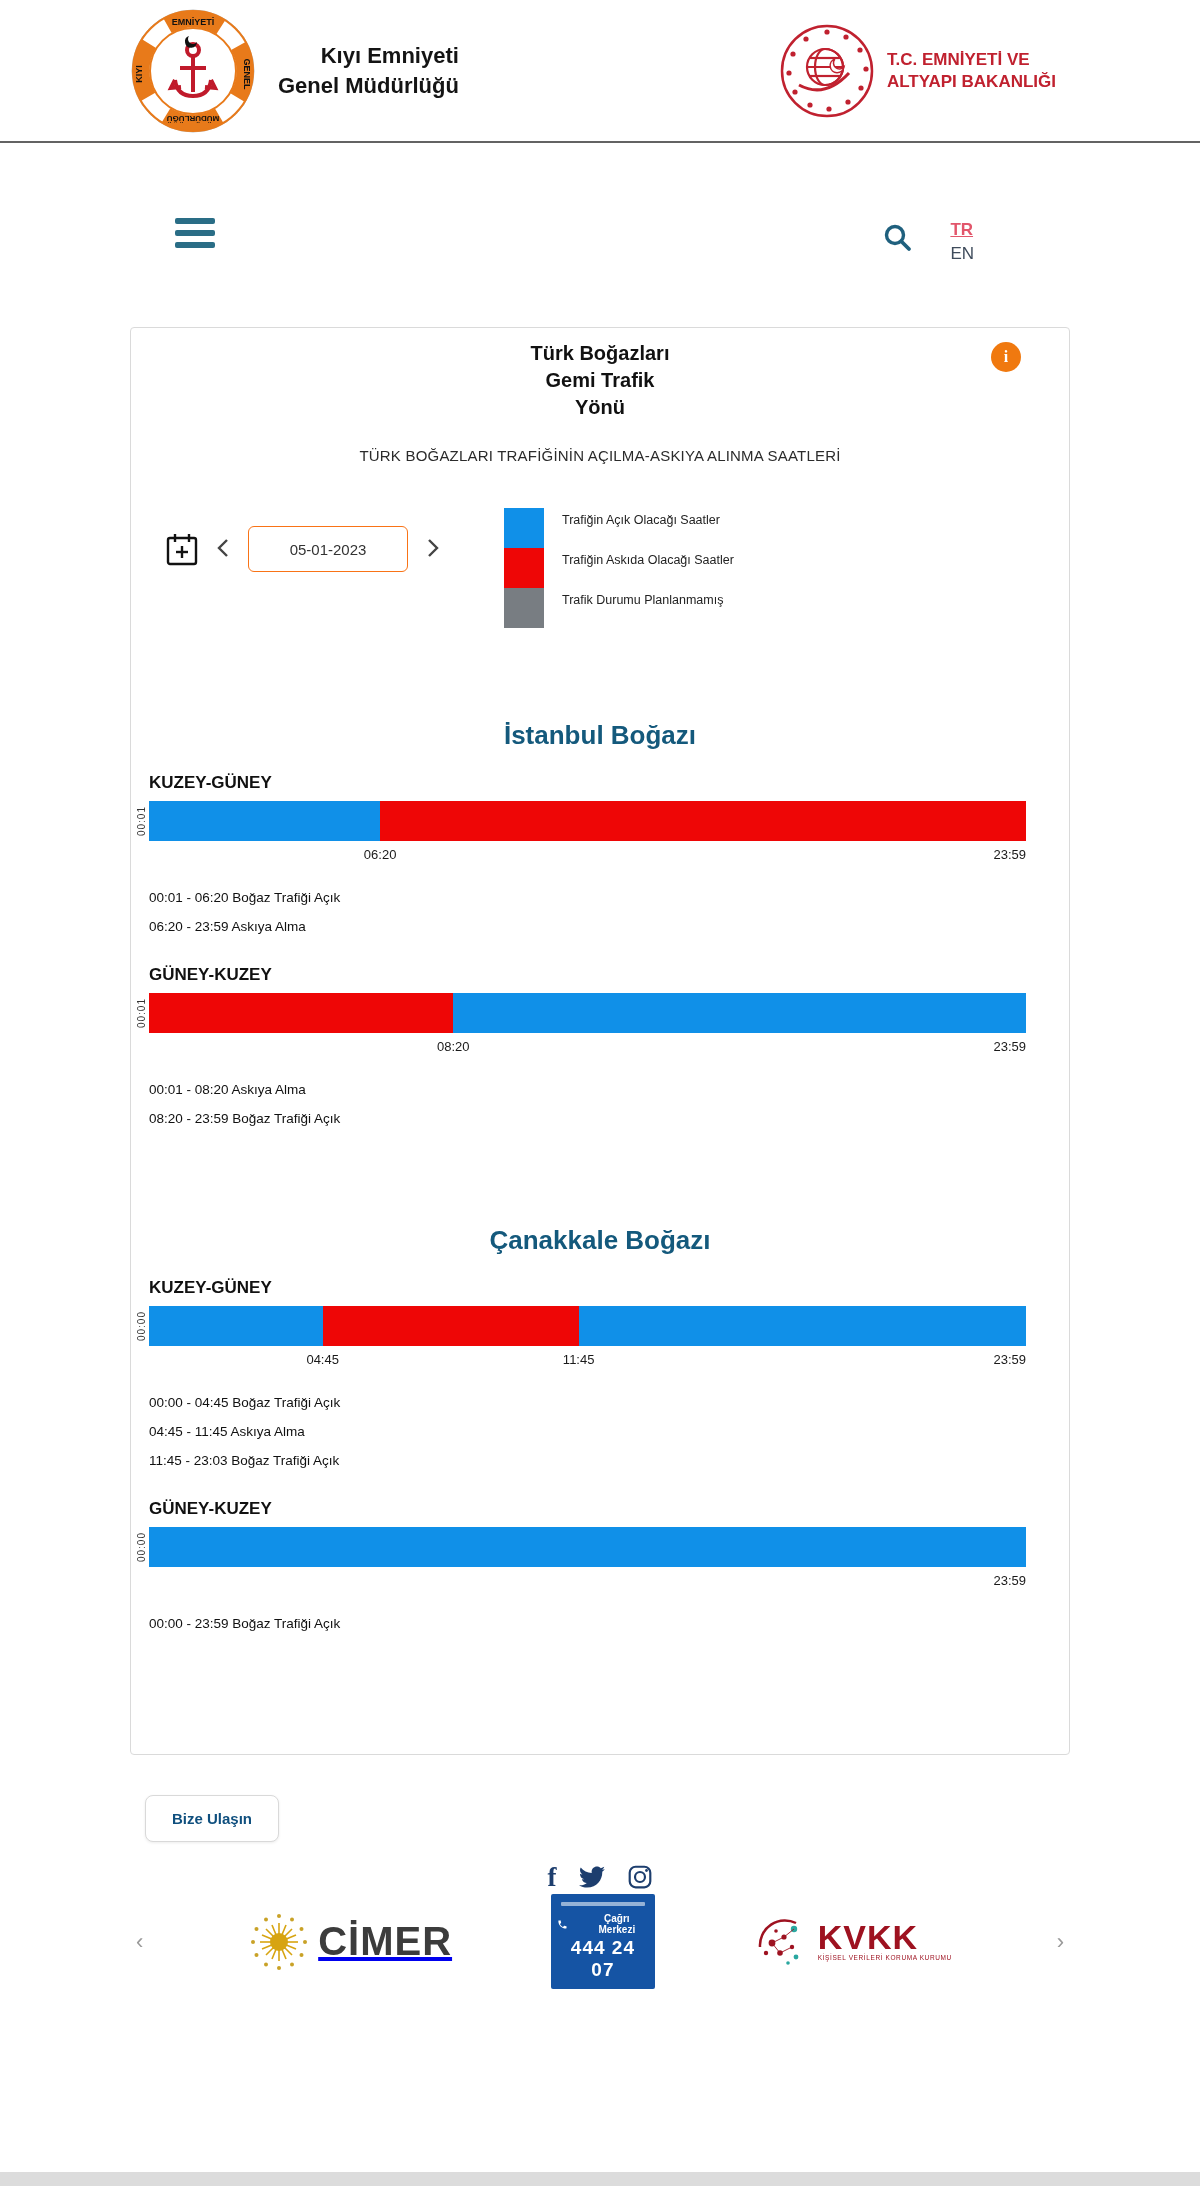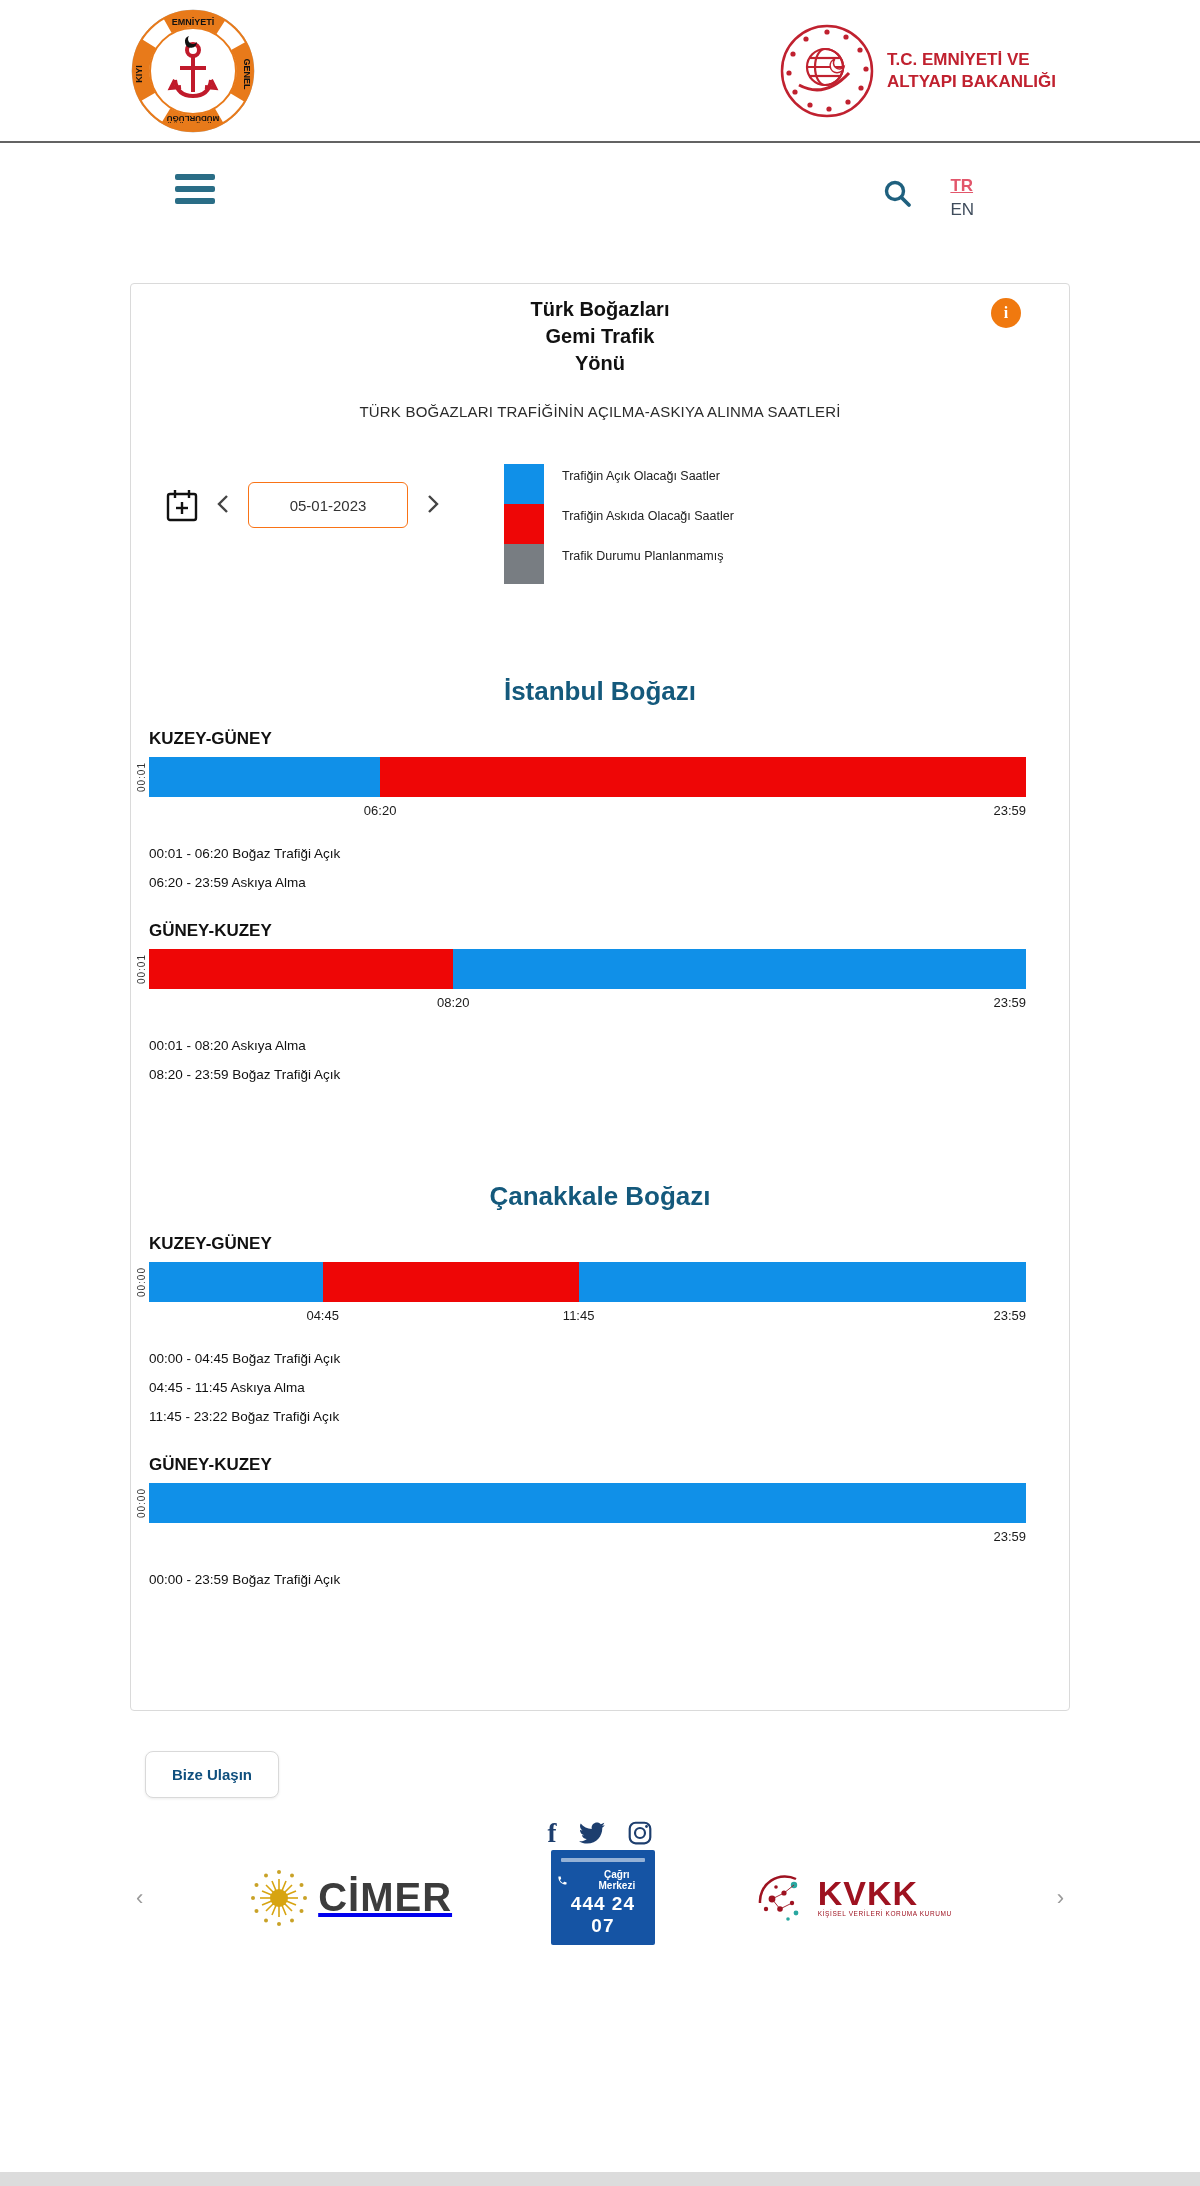--- a/index.html
+++ b/index.html
@@ -12,21 +12,21 @@
 
   
   .top-header { height:143px; border-bottom:2px solid #636363; }
   .top-header .container { display:flex; justify-content:space-between; align-items:center; height:100%; }
   .brand { display:flex; align-items:center; gap:22px;text-align:right; }
   .brand-name { font-size:22px; font-weight:bold; color:#141414; line-height:30px; }
   .ministry { display:flex; align-items:center; gap:12px; padding-right:14px; }
   .ministry-name { font-size:17px; font-weight:bold; color:#c0212f; line-height:22px; }
 
   
-  .nav-row { padding-top:31px; height:140px; }
+  .nav-row { padding-top:31px; height:140px;margin-top:44px; }
   .nav-row .container { display:flex; justify-content:space-between; align-items:flex-start; }
   .hamburger { margin-left:45px; cursor:pointer; border:none; background:none; }
   .hamburger .bar { width:40px; height:6px; background:#2a6d86; border-radius:2px; margin-bottom:6px; }
   .nav-right { display:flex; align-items:flex-start; gap:38px; margin-right:96px; }
   .search-btn { border:none; background:none; cursor:pointer; padding-top:4px; }
   .lang-switch { display:flex; flex-direction:column; font-size:17px; line-height:24px; }
   .lang-tr { color:#e2566b; text-decoration:underline; font-weight:bold; cursor:pointer; }
   .lang-en { color:#3f4c5c; cursor:pointer; text-decoration:none; }
 
   
@@ -107,20 +107,24 @@
         <g stroke="#c01a2b" stroke-width="4" fill="none">
           <circle cx="63" cy="42" r="6"></circle>
           <line x1="63" y1="48" x2="63" y2="84"></line>
           <line x1="50" y1="60" x2="76" y2="60"></line>
           <path d="M 45 72 Q 47 88 63 88 Q 79 88 81 72"></path>
           <path d="M 45 72 l -4 8 l 10 -1"></path>
           <path d="M 81 72 l 4 8 l -10 -1"></path>
         </g>
         <path d="M 59 28 a 6 6 0 1 0 8 6 a 5 5 0 1 1 -8 -6" fill="#111"></path>
       </svg>
+      <div class="brand-name">
+        <div>Kıyı Emniyeti</div>
+        <div>Genel Müdürlüğü</div>
+      </div>
     </div>
 
     <div class="ministry">
       <svg width="96" height="96" viewBox="0 0 96 96">
         <circle cx="48" cy="48" r="45" fill="none" stroke="#c0212f" stroke-width="2.5"></circle>
         <g fill="#c0212f">
           <circle cx="48" cy="9" r="2.6"></circle>
             <circle cx="67" cy="14" r="2.6"></circle>
             <circle cx="81" cy="27" r="2.6"></circle>
           <circle cx="87" cy="46" r="2.6"></circle>
@@ -283,21 +287,21 @@
           </div>
         </div>
         <div class="ticks">
           <span class="tick" style="left: 19.8054%;">04:45</span>
           <span class="tick" style="left: 48.9924%;">11:45</span>
           <span class="tick end">23:59</span>
         </div>
         <div class="notes">
           <div class="note-line">00:00 - 04:45 Boğaz Trafiği Açık</div>
           <div class="note-line">04:45 - 11:45 Askıya Alma</div>
-          <div class="note-line">11:45 - 23:22 Boğaz Trafiği Açık</div>
+          <div class="note-line">11:45 - 23:03 Boğaz Trafiği Açık</div>
         </div>
       </div>
   </section>
   <section class="direction-block gap-lg">
     <div class="direction-label">GÜNEY-KUZEY</div>
     <div>
         <div class="bar-wrap">
           <div class="bar-axis-label">
             <span>00:00</span>
           </div>

